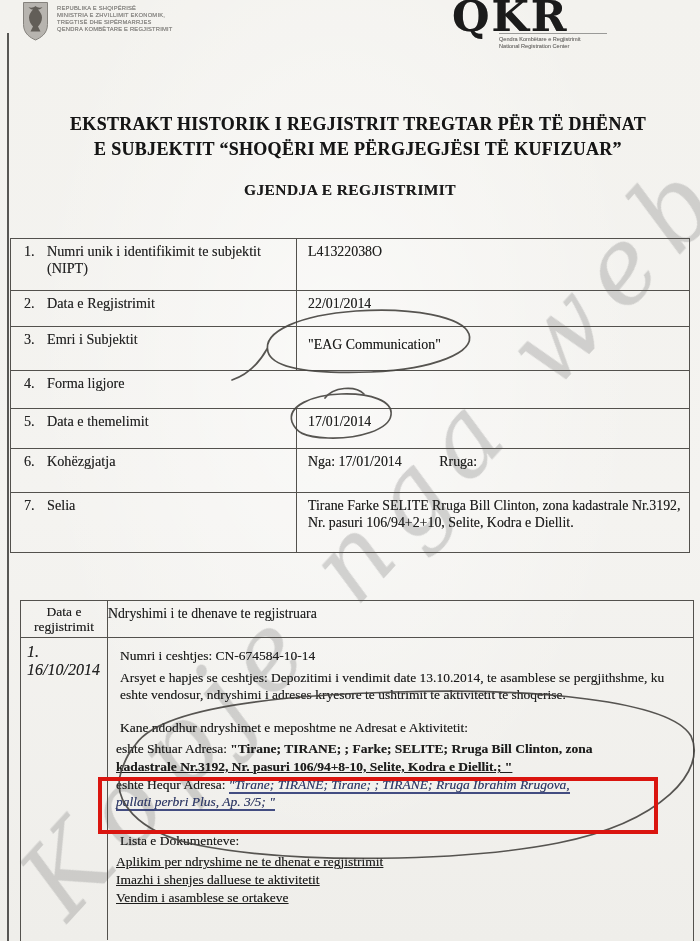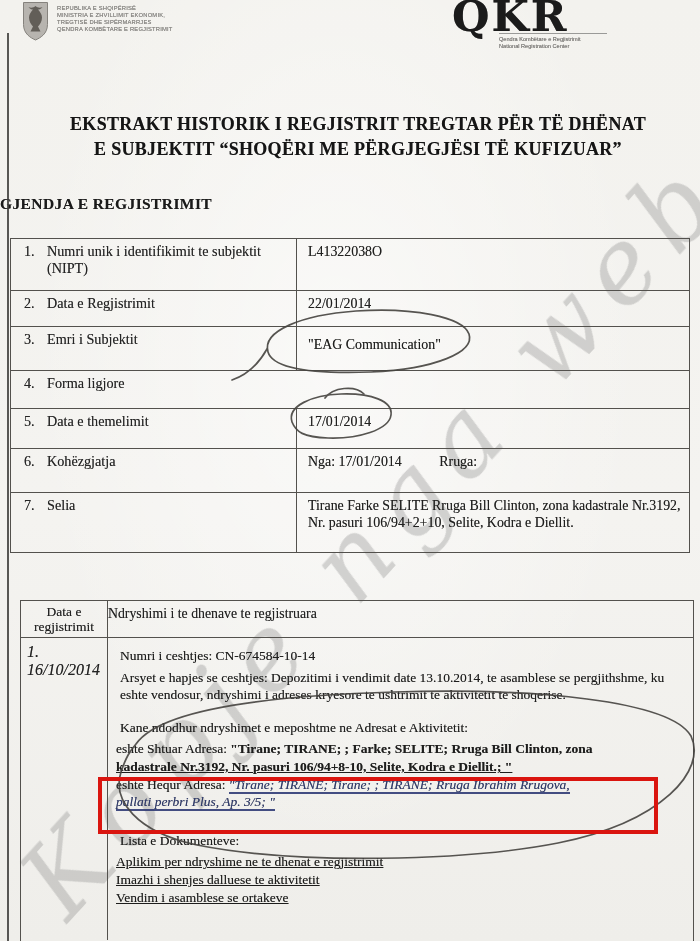--- a/index.html
+++ b/index.html
@@ -42,22 +42,22 @@
     color:#7d7b78; filter:blur(0.3px);
   }
 
   
   .doc-title {
     position:absolute; left:0; right:0; top:112px; z-index:2;
     text-align:center; font-weight:bold; font-size:18px; line-height:25px;
     letter-spacing:0.3px; color:#151515;padding-left:16px;
   }
   .section-title {
-    position:absolute; left:0; right:0; top:195px; z-index:2;
-    font-weight:bold; font-size:15.5px; color:#1a1a1a;
+    position:absolute; left:0; right:0; top:181px; z-index:2;
+    text-align:center; font-weight:bold; font-size:15.5px; color:#1a1a1a;
     letter-spacing:0.4px;
   }
 
   
   .t1 { position:absolute; left:10px; top:238px; width:680px; z-index:2;
         border:1.5px solid #53514d; border-bottom:none; box-sizing:border-box; }
   .t1-row { display:flex; border-bottom:1.4px solid #53514d; box-sizing:border-box; }
   .t1-label { width:285px; position:relative; padding:4px 6px 0 36px;
               font-size:14.2px; line-height:17px; box-sizing:border-box; color:#252525; }
   .t1-num { position:absolute; left:13px; top:4px; }

